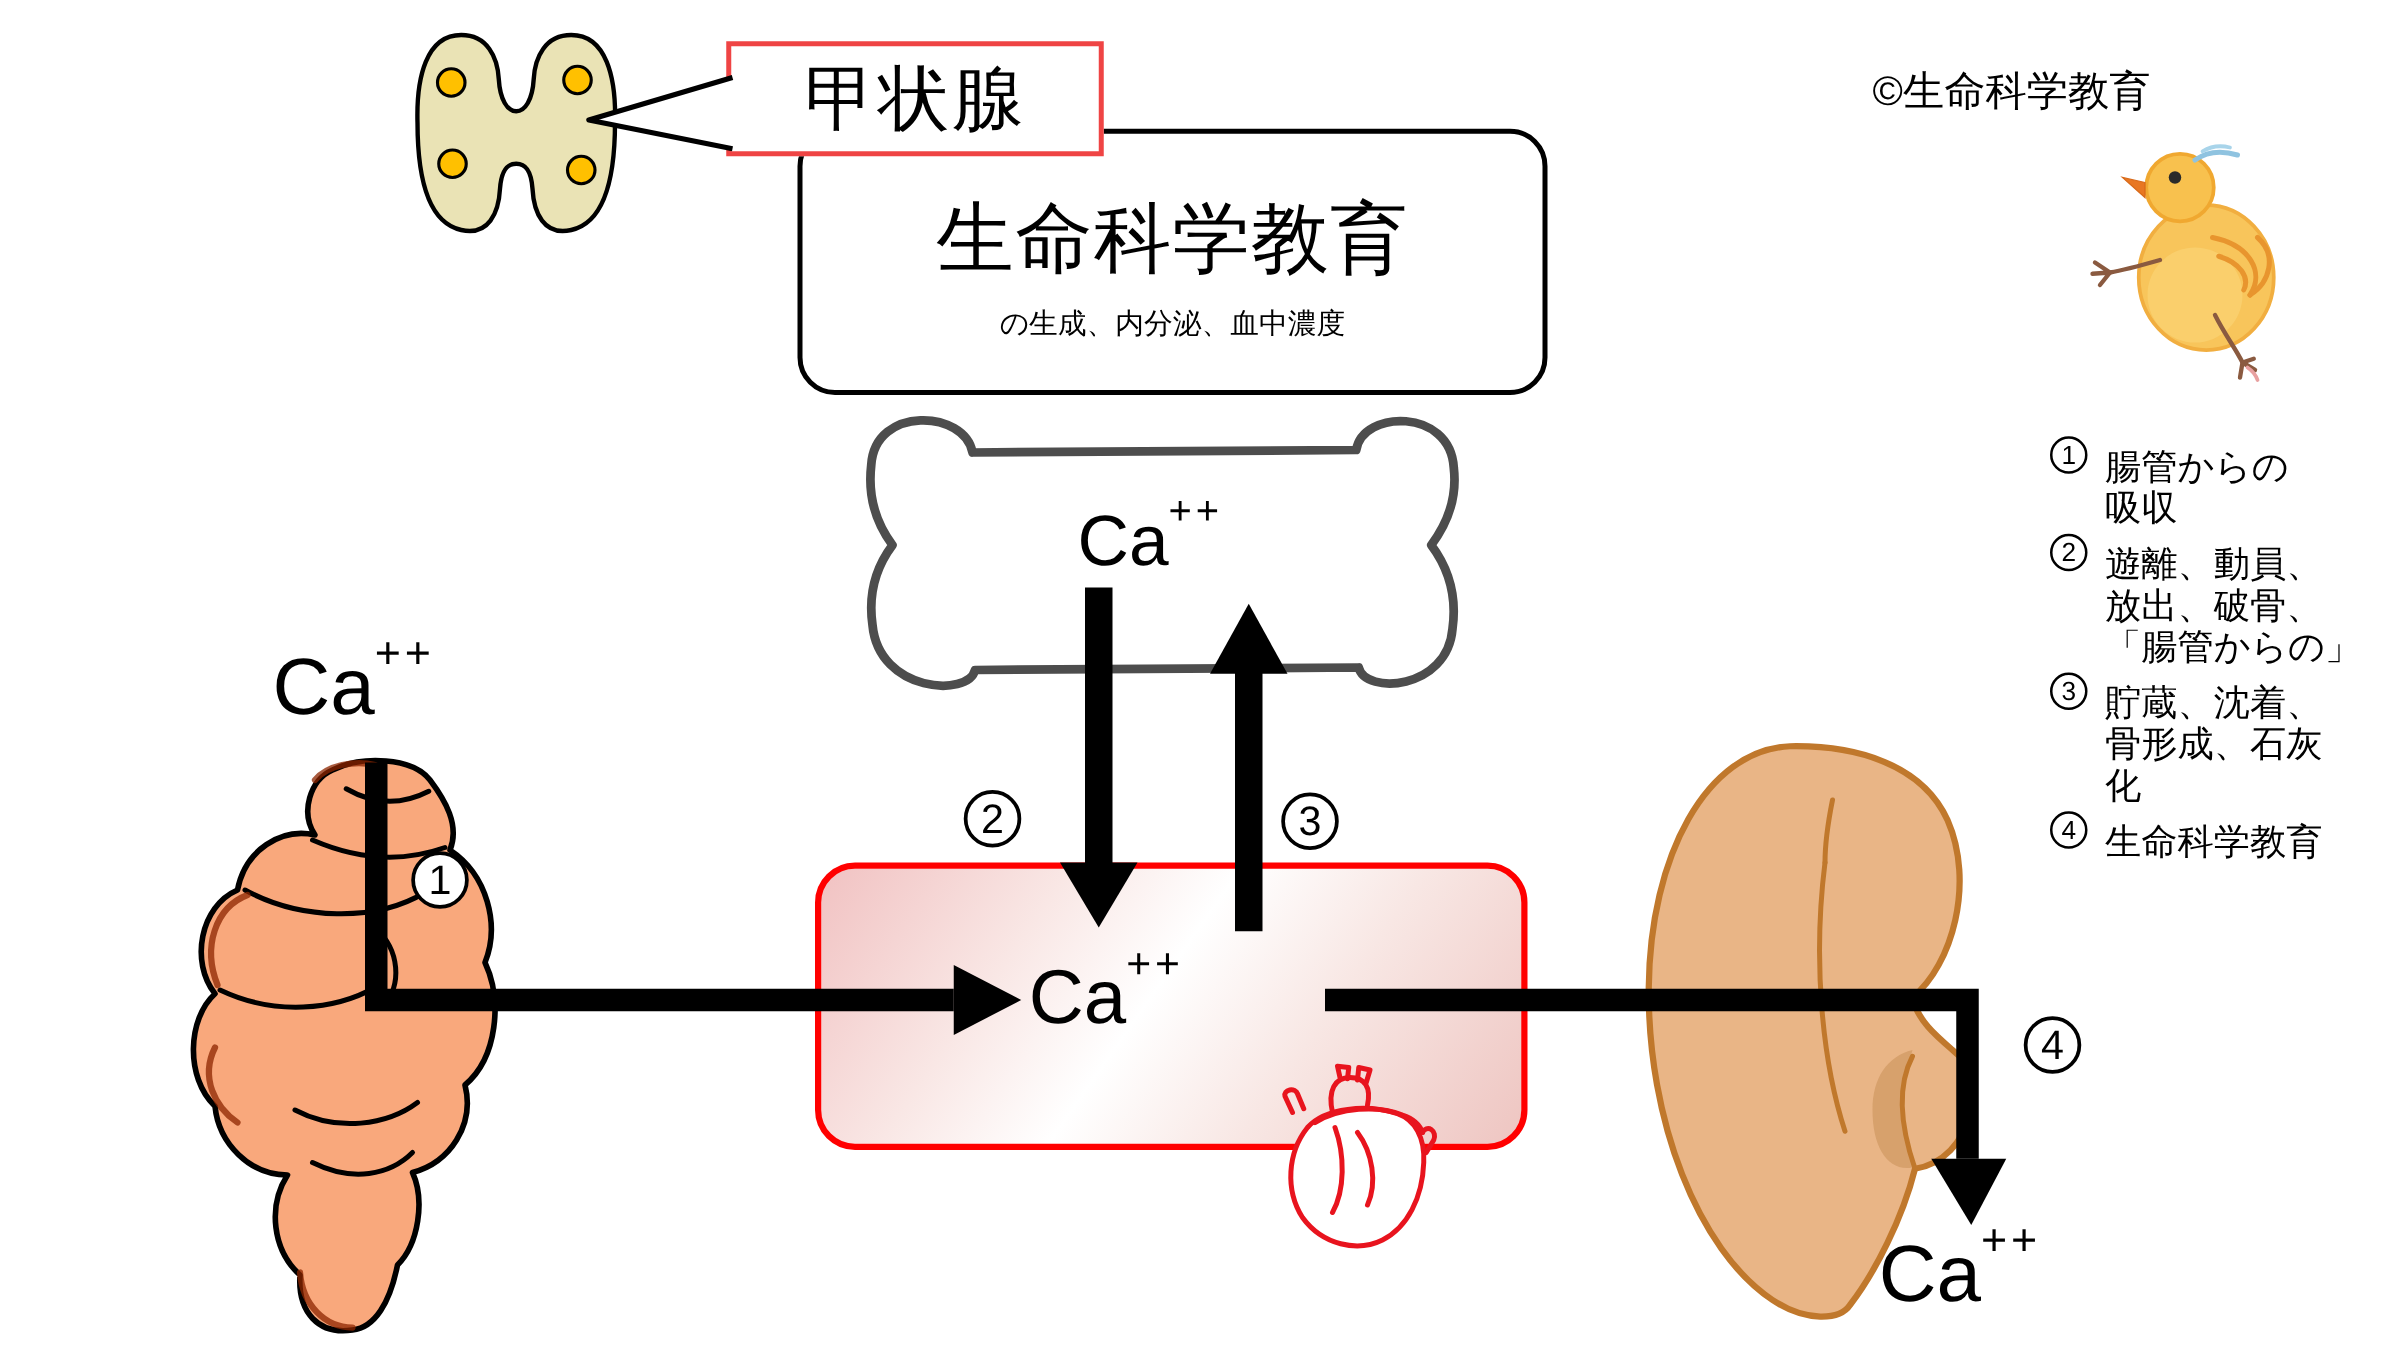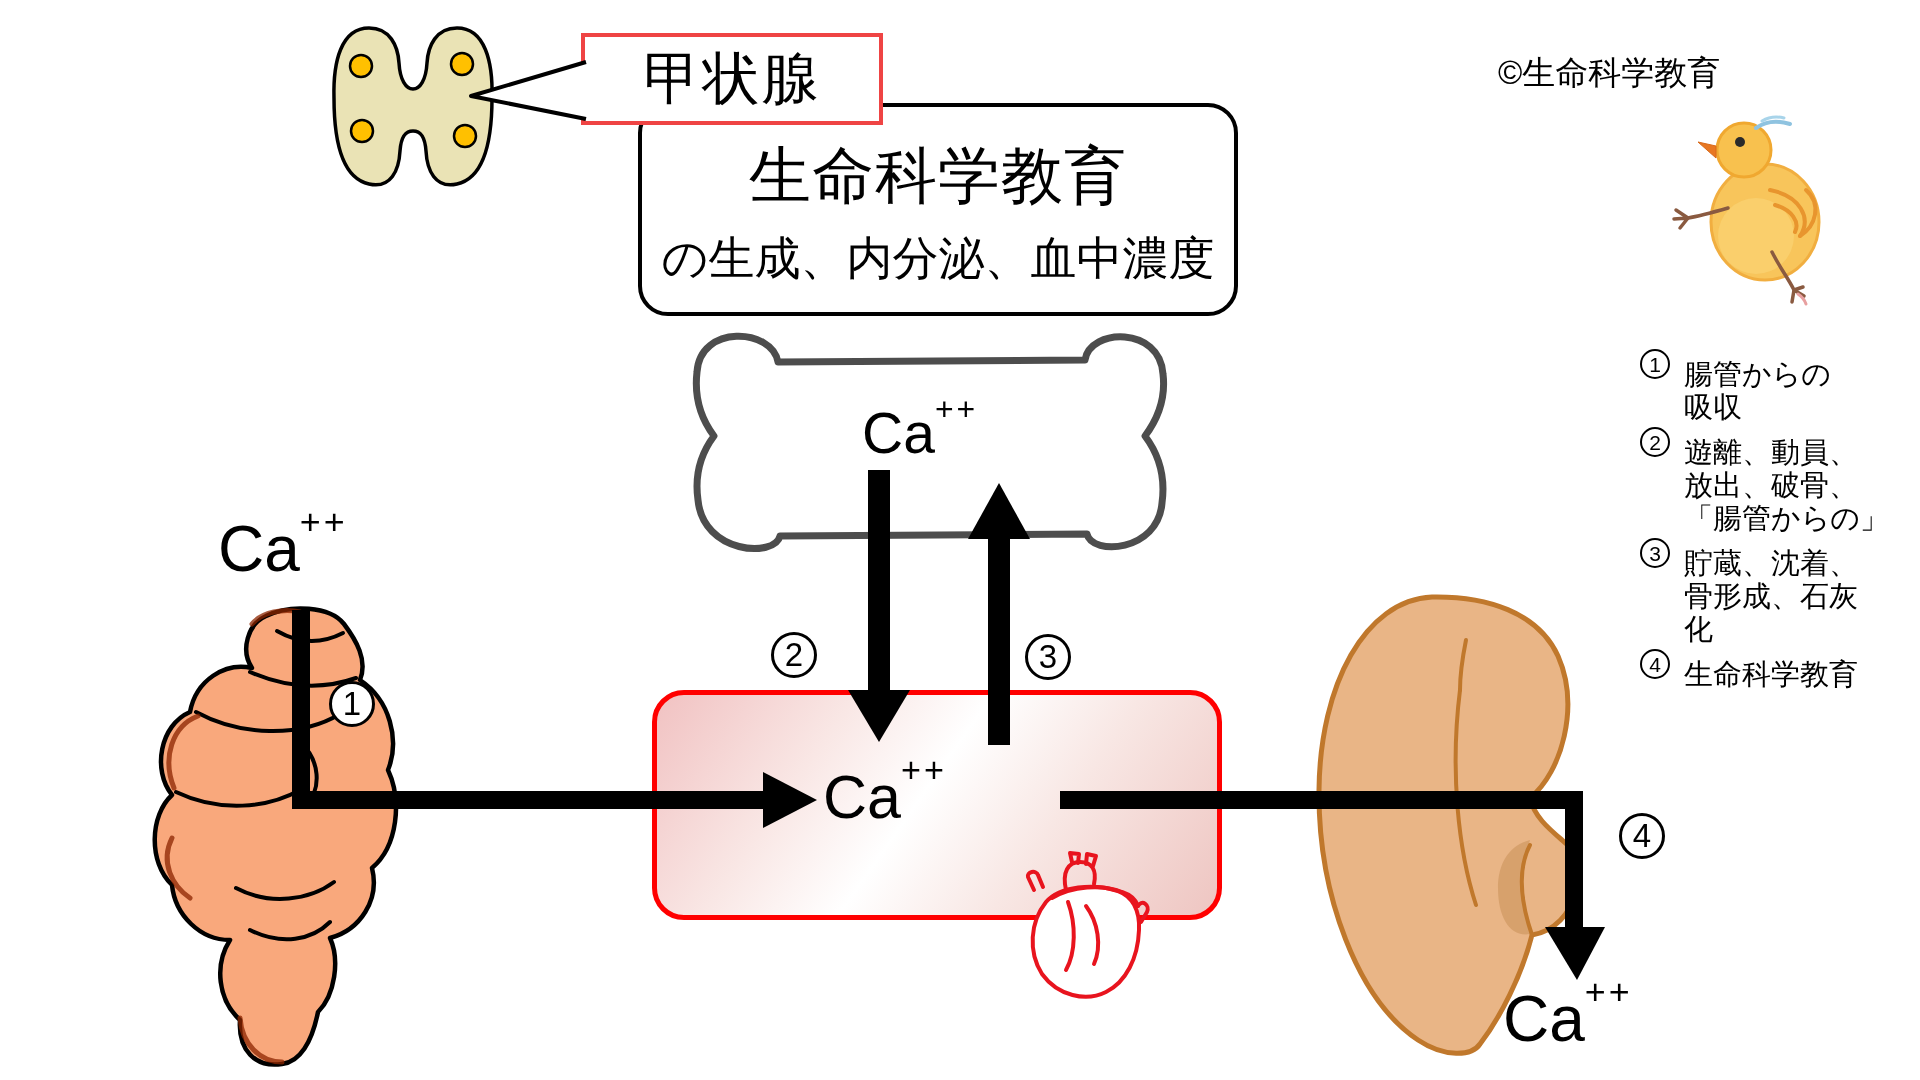--- a/index.html
+++ b/index.html
@@ -4,21 +4,21 @@
 <style>
   html,body{margin:0;padding:0;background:#fff;width:1920px;height:1080px;overflow:hidden;
     font-family:"Liberation Sans","DejaVu Sans",sans-serif;color:#000;}
   .stage{position:relative;width:1920px;height:1080px;background:#fff;}
   .abs{position:absolute;}
   
   .calcitonin-box{left:638px;top:103px;width:600px;height:213px;box-sizing:border-box;
     border:4px solid #000;border-radius:30px;background:#fff;z-index:2;
     display:flex;flex-direction:column;align-items:center;justify-content:center;gap:10px;padding-top:4px;}
   .calcitonin-title{font-size:62px;letter-spacing:1px;}
-  .calcitonin-subtitle{font-size:46px;}
+  .calcitonin-subtitle{font-size:23px;}
   .thyroid-box{left:581px;top:33px;width:302px;height:92px;box-sizing:border-box;
     border:4px solid #ef4444;background:#fff;z-index:3;
     display:flex;align-items:center;justify-content:center;font-size:57px;letter-spacing:2px;}
   .blood-box{left:652px;top:690px;width:570px;height:230px;box-sizing:border-box;
     border:5px solid #ff0000;border-radius:32px;z-index:1;
     background:linear-gradient(125deg,#f1c2c2 0%,#f9e7e5 28%,#ffffff 47%,#f8e7e4 68%,#eec5c1 100%);}
   
   .gfx{left:0;top:0;width:1920px;height:1080px;z-index:5;pointer-events:none;}
   
   .label{z-index:10;white-space:nowrap;}

